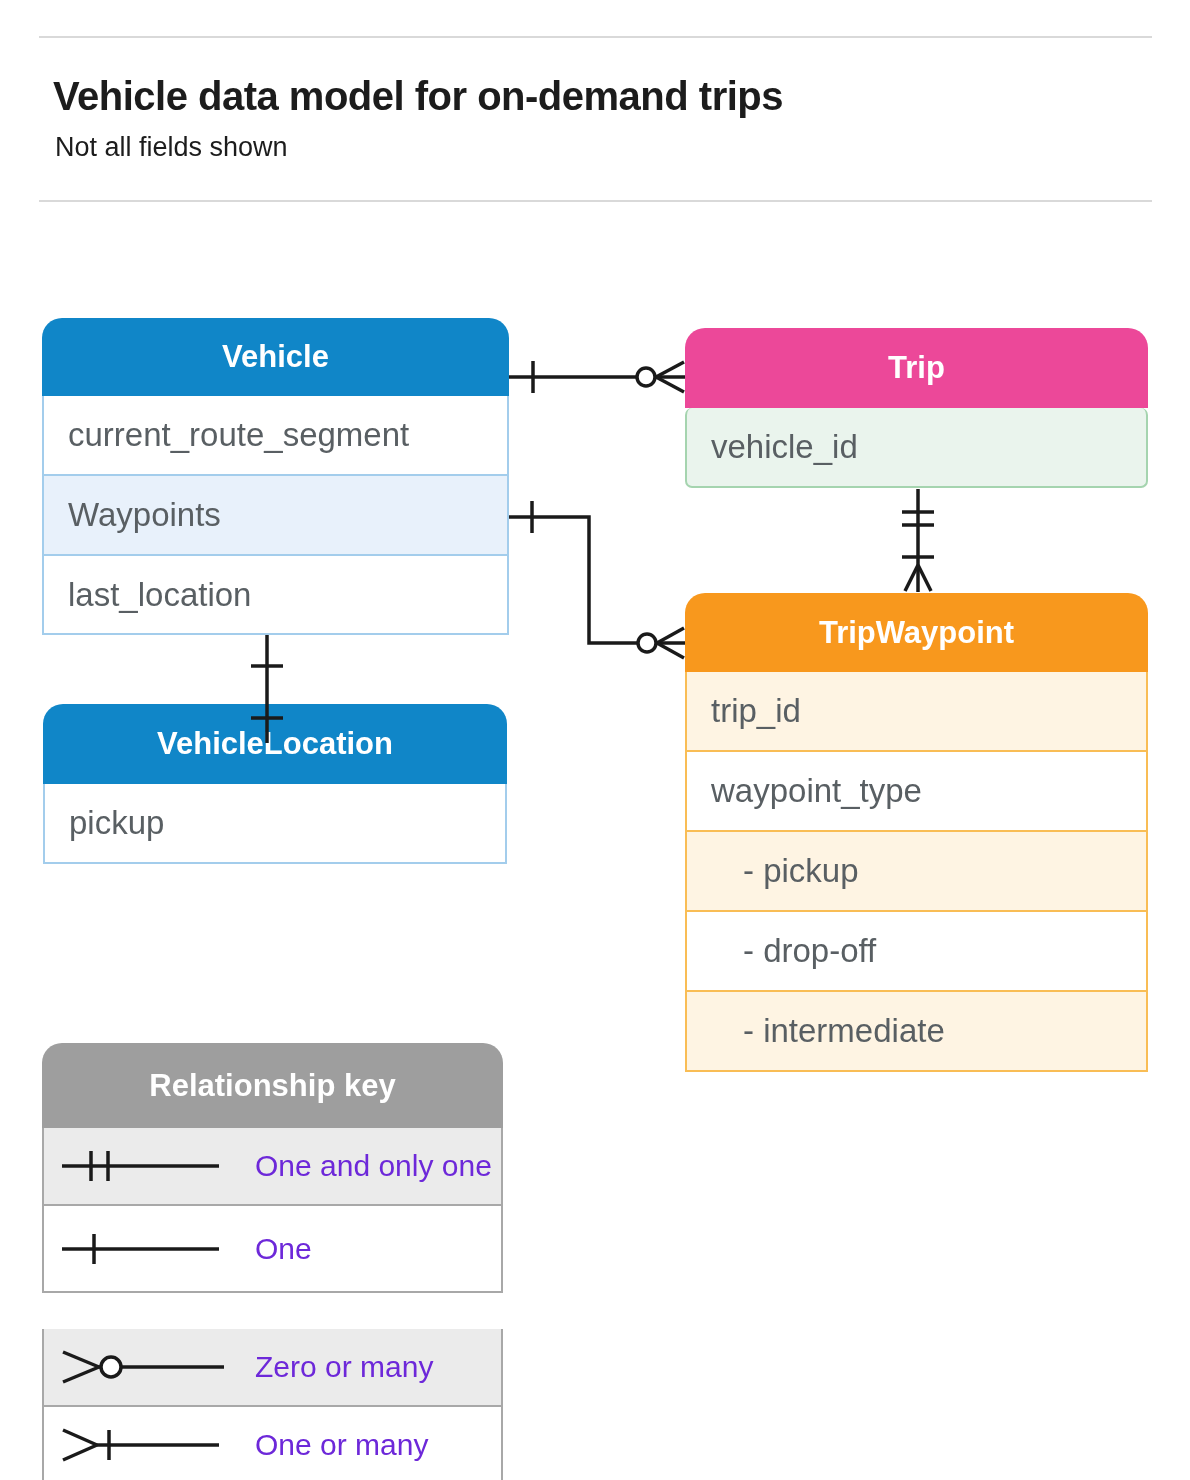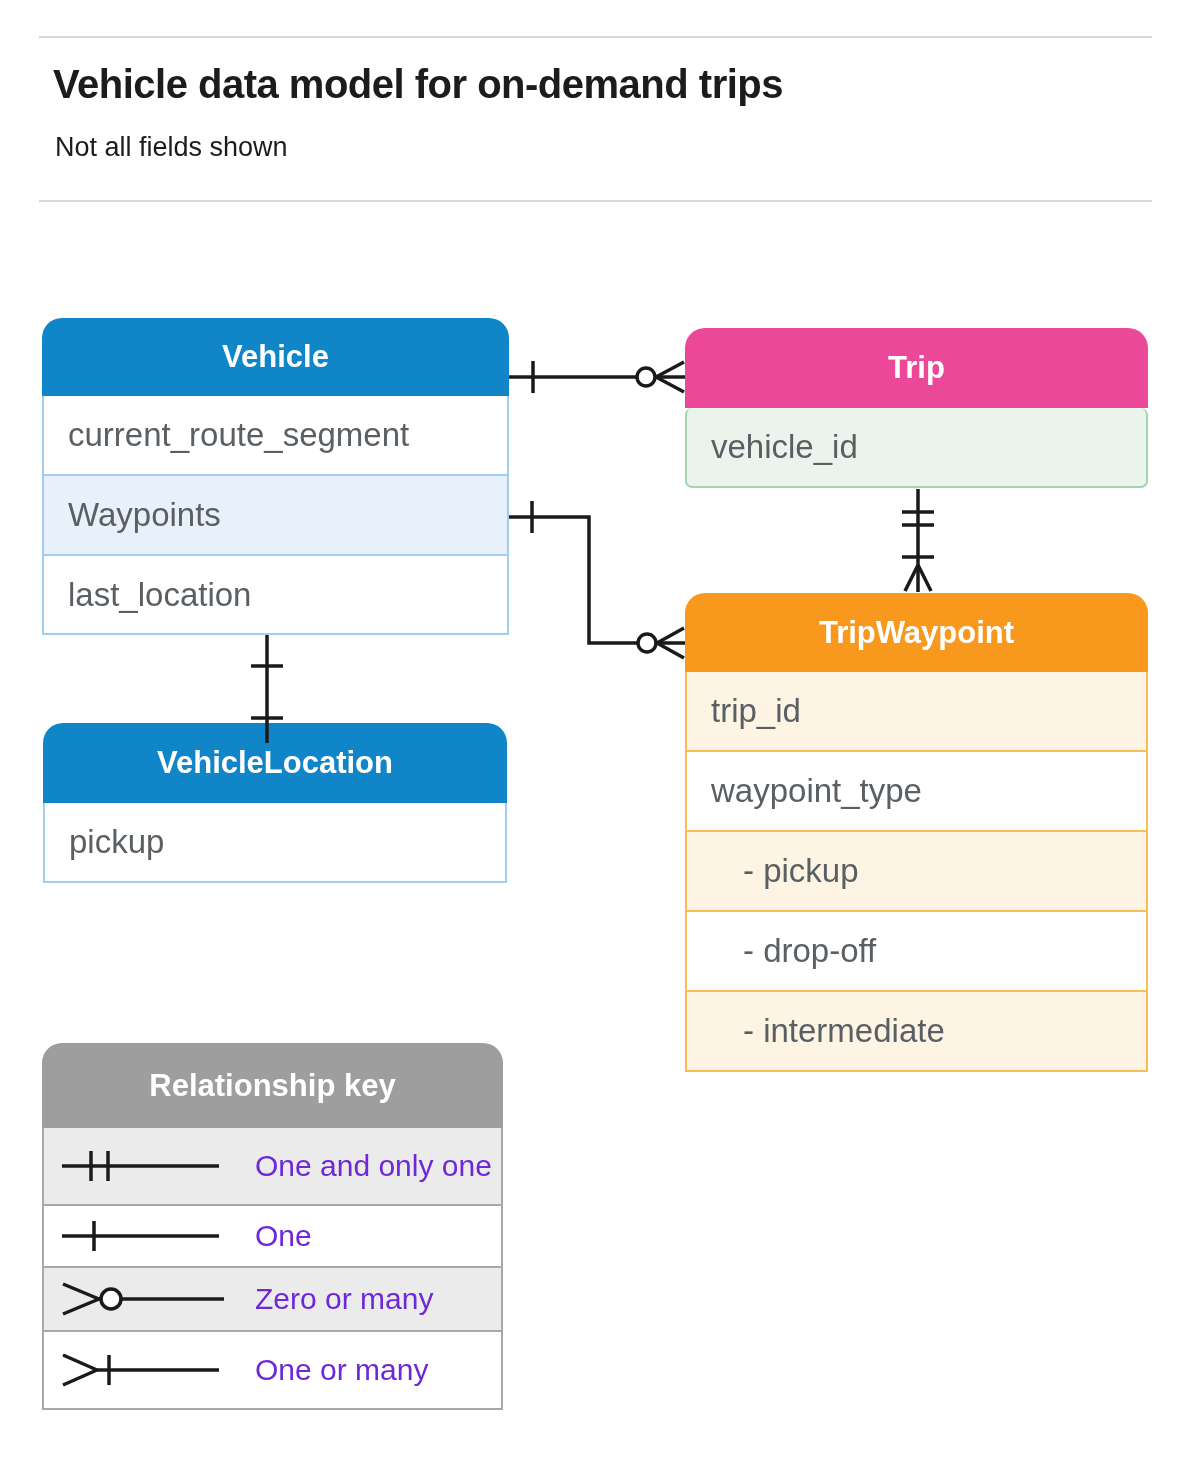--- a/index.html
+++ b/index.html
@@ -3,21 +3,21 @@
 <meta charset="utf-8">
 <style>
   html,body{margin:0;padding:0;background:#ffffff;}
   body{font-family:"Liberation Sans",sans-serif;}
   .canvas{position:relative;width:1190px;height:1480px;background:#fff;overflow:hidden;}
 
   .hr{position:absolute;left:39px;width:1113px;height:2px;background:#d9d9d9;}
   .hr-top{top:36px;}
   .hr-bottom{top:200px;}
 
-  .page-title{position:absolute;left:53px;top:62px;font-size:40px;font-weight:bold;color:#1c1c1c;letter-spacing:-0.5px;}
+  .page-title{position:absolute;left:53px;top:74px;font-size:40px;font-weight:bold;color:#1c1c1c;letter-spacing:-0.5px;}
   .page-subtitle{position:absolute;left:55px;top:132px;font-size:27px;color:#1c1c1c;}
 
   .entity{position:absolute;}
   .entity-header{display:flex;align-items:center;justify-content:center;
     border-radius:20px 20px 0 0;color:#ffffff;font-weight:bold;font-size:31px;}
   .entity-body{background:#fff;}
   .row{display:flex;align-items:center;box-sizing:border-box;
     font-size:33px;color:#595f63;padding-left:24px;border-style:solid;border-width:0 2px 2px 2px;}
   .row.indent{padding-left:56px;}
 
@@ -75,21 +75,21 @@
     <div class="entity-header" style="height:79px;">TripWaypoint</div>
     <div class="entity-body">
       <div class="row tint" style="height:80px;">trip_id</div>
       <div class="row" style="height:80px;">waypoint_type</div>
       <div class="row tint indent" style="height:80px;">- pickup</div>
       <div class="row indent" style="height:80px;">- drop-off</div>
       <div class="row tint indent" style="height:80px;">- intermediate</div>
     </div>
   </div>
 
-  <div class="entity blue" style="left:43px;top:723px;width:464px;">
+  <div class="entity blue" style="left:43px;top:704px;width:464px;">
     <div class="entity-header" style="height:80px;">VehicleLocation</div>
     <div class="entity-body">
       <div class="row" style="height:80px;">pickup</div>
     </div>
   </div>
 
   <div class="entity legend" style="left:42px;top:1043px;width:461px;">
     <div class="entity-header" style="height:85px;">Relationship key</div>
     <div class="entity-body">
 
@@ -97,31 +97,31 @@
         <svg class="legend-symbol" viewBox="0 0 170 48">
           <g stroke="#1a1a1a" stroke-width="3.5" fill="none">
             <line x1="3" y1="24" x2="160" y2="24"></line>
             <line x1="32" y1="9" x2="32" y2="39"></line>
             <line x1="49" y1="9" x2="49" y2="39"></line>
           </g>
         </svg>
         <span class="legend-label">One and only one</span>
       </div>
 
-      <div class="row" style="height:62px;">
+      <div class="row" style="height:87px;">
         <svg class="legend-symbol" viewBox="0 0 170 48">
           <g stroke="#1a1a1a" stroke-width="3.5" fill="none">
             <line x1="3" y1="24" x2="160" y2="24"></line>
             <line x1="35" y1="9" x2="35" y2="39"></line>
           </g>
         </svg>
         <span class="legend-label">One</span>
       </div>
 
-      <div class="row tint" style="height:64px;">
+      <div class="row tint" style="height:78px;margin-top:36px;">
         <svg class="legend-symbol" viewBox="0 0 170 48">
           <g stroke="#1a1a1a" stroke-width="3.5" fill="none">
             <line x1="40" y1="24" x2="165" y2="24"></line>
             <line x1="4" y1="9" x2="40" y2="24"></line>
             <line x1="4" y1="39" x2="40" y2="24"></line>
             <circle cx="52" cy="24" r="10" fill="#ffffff"></circle>
           </g>
         </svg>
         <span class="legend-label">Zero or many</span>
       </div>

